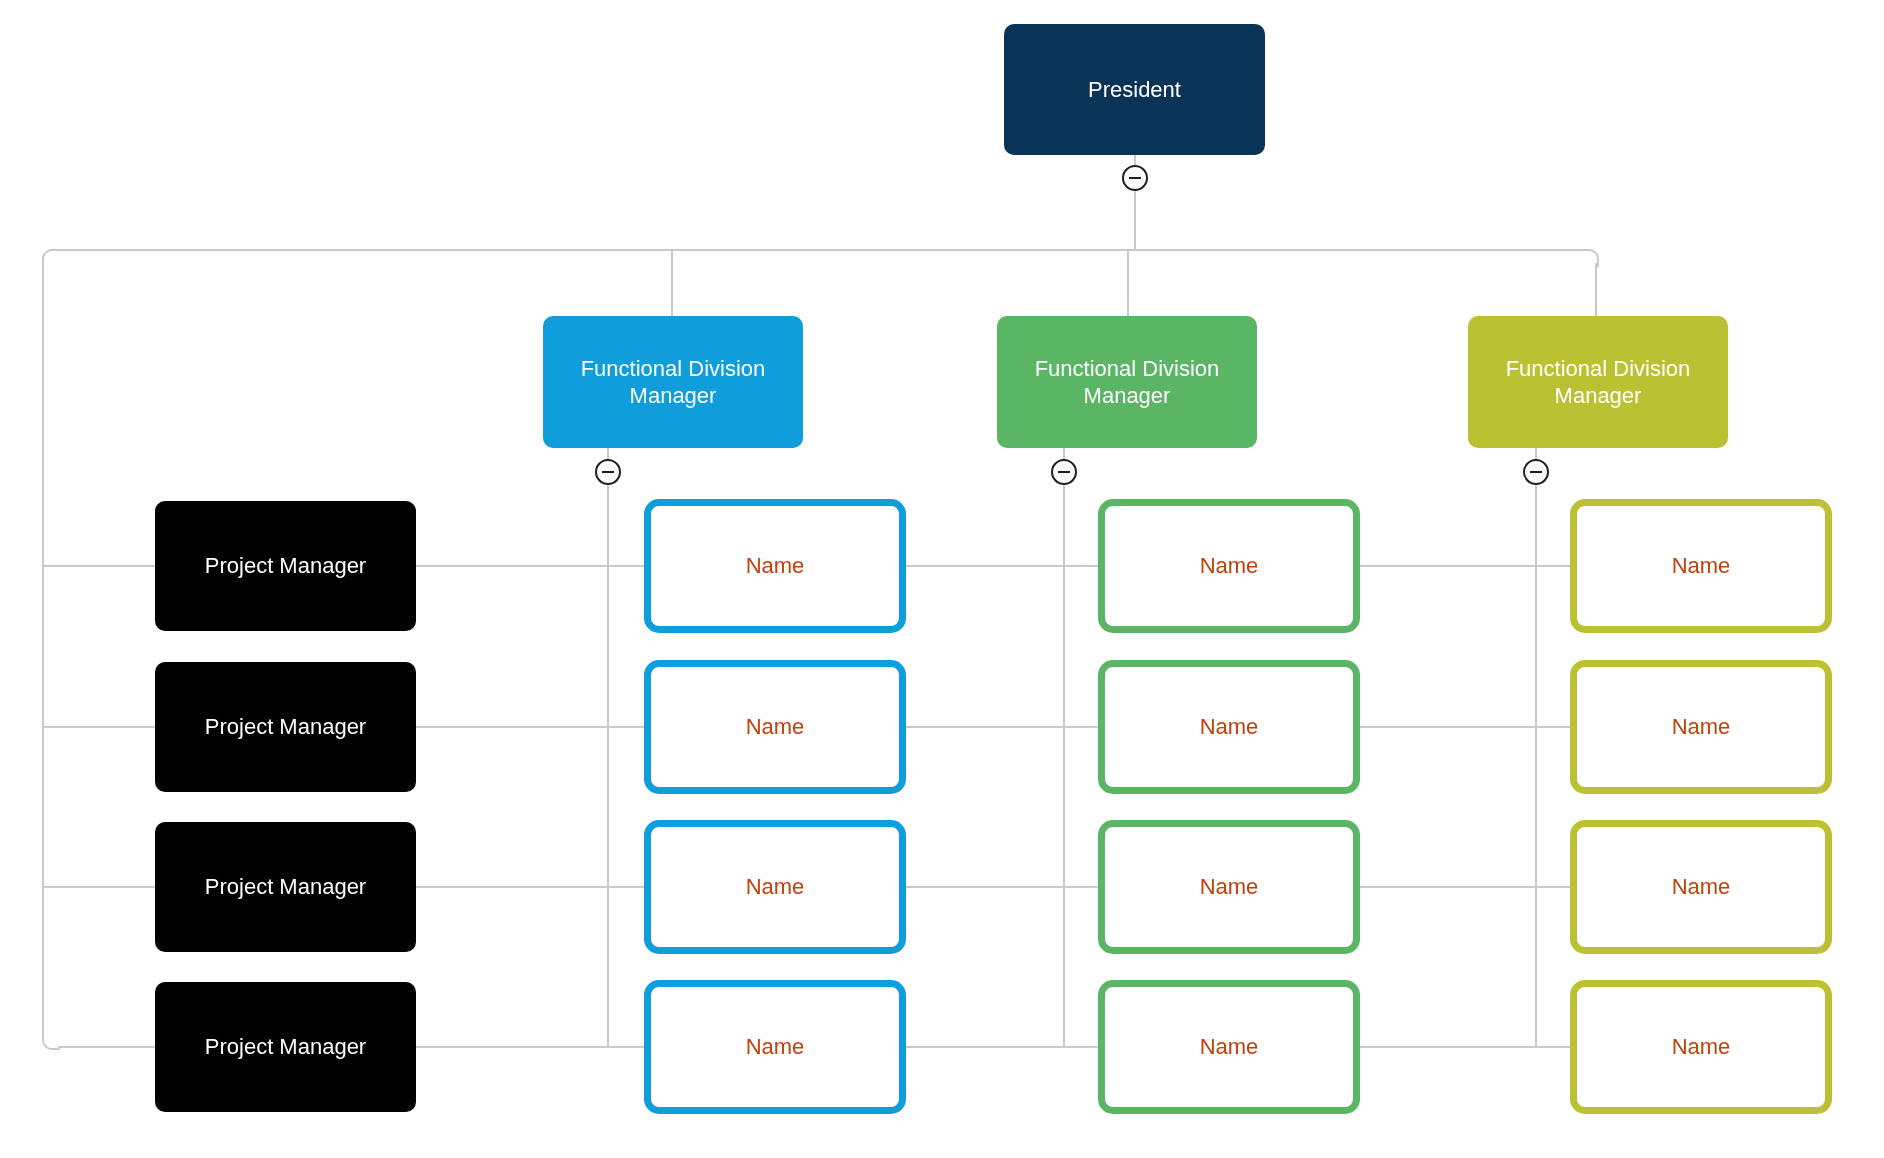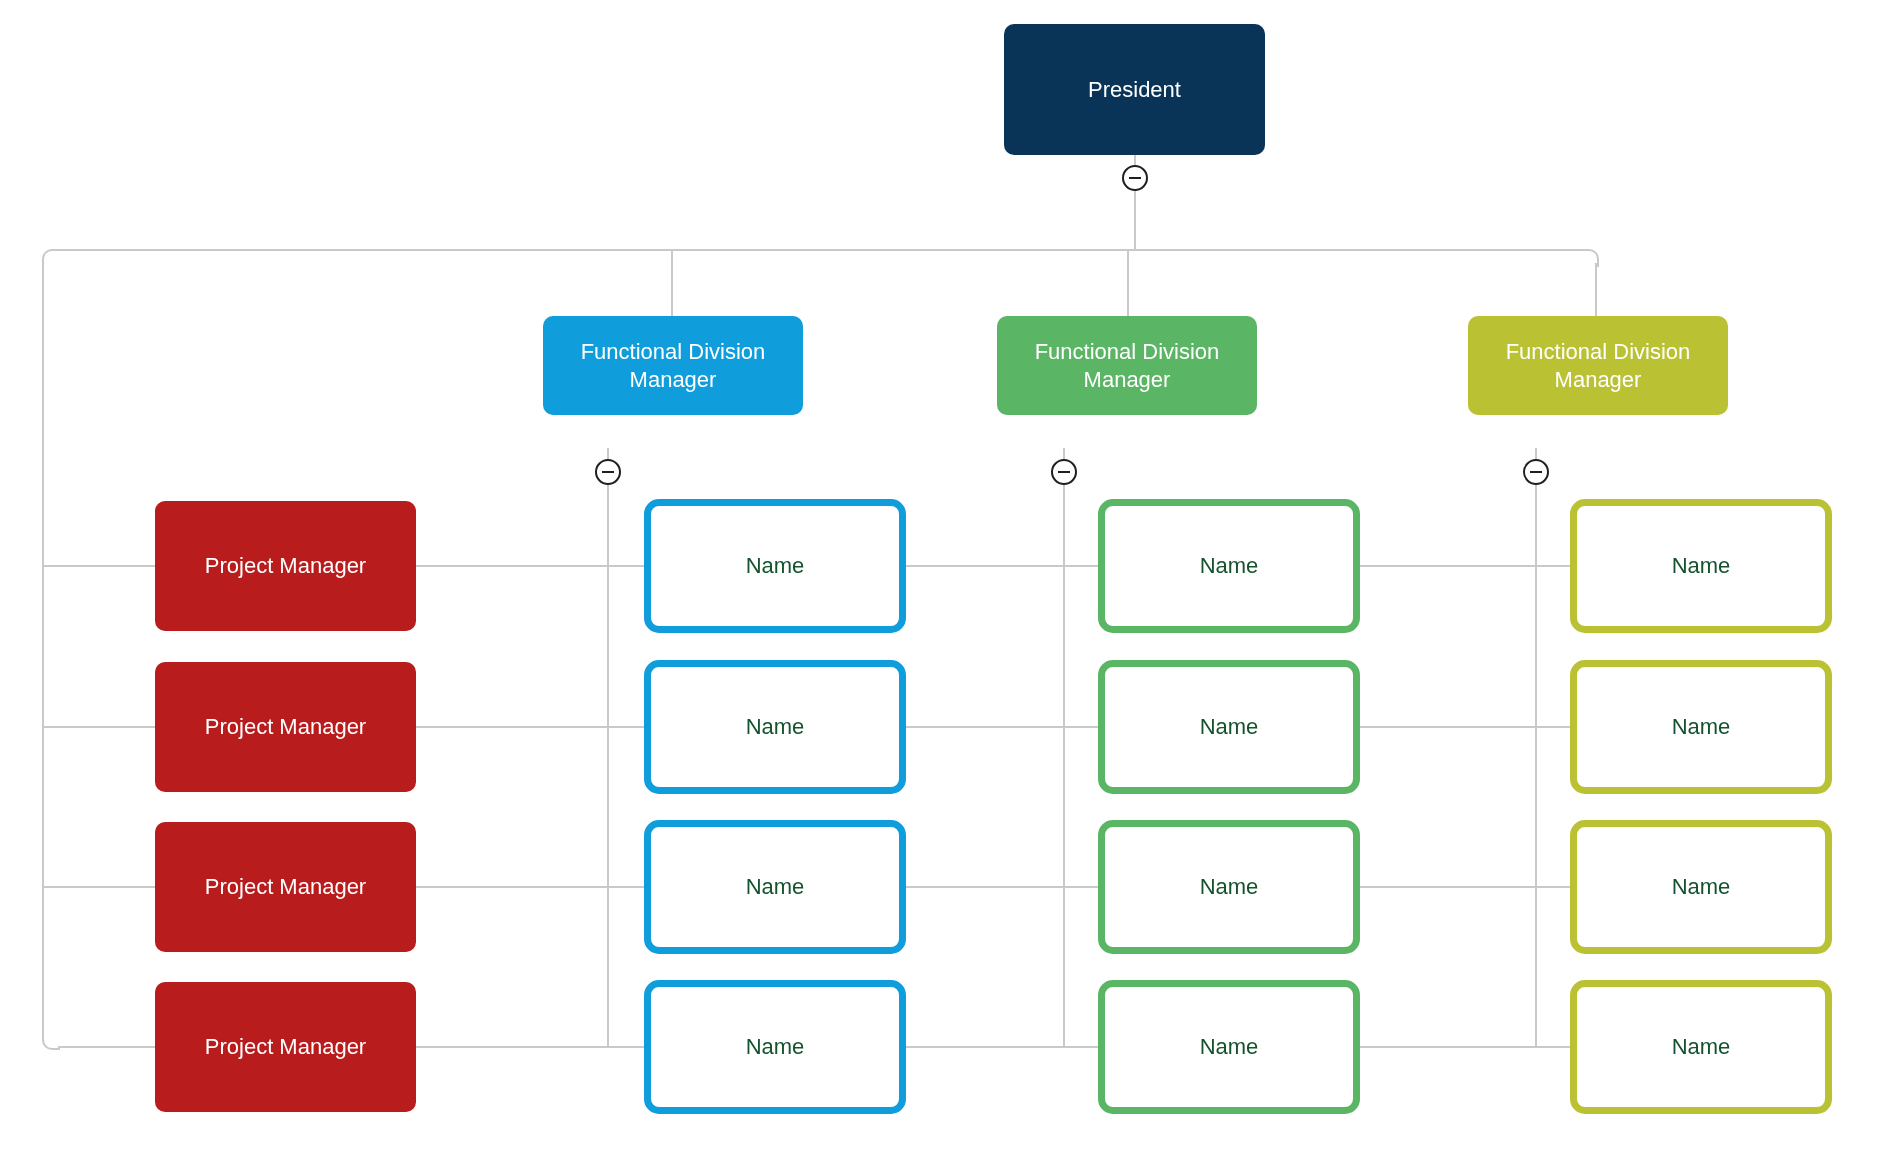--- a/index.html
+++ b/index.html
@@ -18,28 +18,28 @@
   .corner.tr{border-right:2px solid #c9c9c9;border-top:2px solid #c9c9c9;border-top-right-radius:10px;}
   .corner.bl{border-left:2px solid #c9c9c9;border-bottom:2px solid #c9c9c9;border-bottom-left-radius:10px;}
 
   
   .box{
     position:absolute;z-index:2;display:flex;align-items:center;justify-content:center;
     text-align:center;border-radius:10px;font-size:22px;line-height:1.25;
     box-sizing:border-box;color:#ffffff;padding:6px 18px;
   }
   .president{left:1004px;top:24px;width:261px;height:131px;background:#0a3457;}
-  .fdm{width:260px;height:99px;top:316px;}
+  .fdm{width:260px;height:132px;top:316px;}
   .fdm.c1{left:543px;background:#0f9ddb;}
   .fdm.c2{left:997px;background:#5ab565;}
   .fdm.c3{left:1468px;background:#bac233;}
-  .pm{left:155px;width:261px;height:130px;background:#b91c1c;}
+  .pm{left:155px;width:261px;height:130px;background:#000000;}
   .pm.r1{top:501px;}.pm.r2{top:662px;}.pm.r3{top:822px;}.pm.r4{top:982px;}
   .name{
-    width:262px;height:134px;background:#ffffff;color:#14532d;
+    width:262px;height:134px;background:#ffffff;color:#c2410c;
     border:7px solid #000;border-radius:15px;
   }
   .name.c1{left:644px;border-color:#0f9ddb;}
   .name.c2{left:1098px;border-color:#5ab565;}
   .name.c3{left:1570px;border-color:#bac233;}
   .name.r1{top:499px;}.name.r2{top:660px;}.name.r3{top:820px;}.name.r4{top:980px;}
 
   
   .collapse{
     position:absolute;z-index:3;width:22px;height:22px;border-radius:50%;

